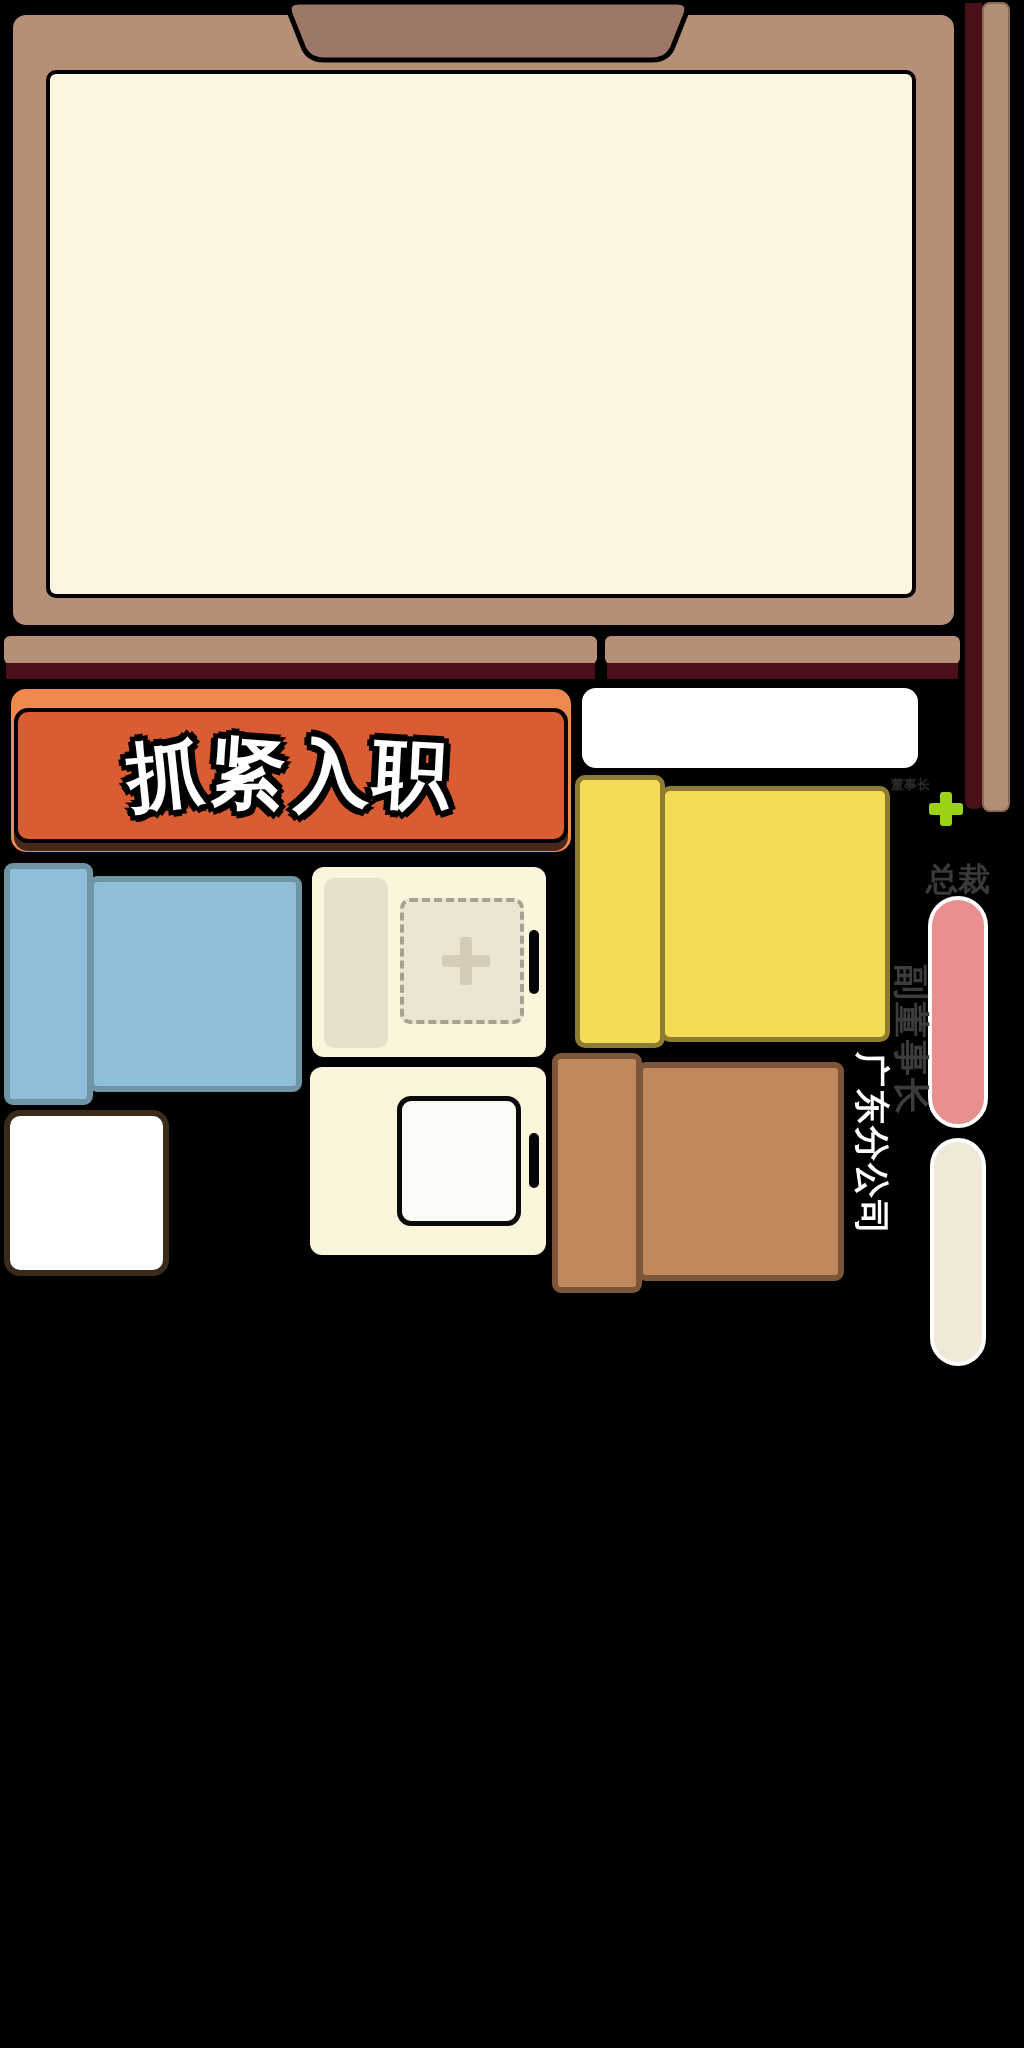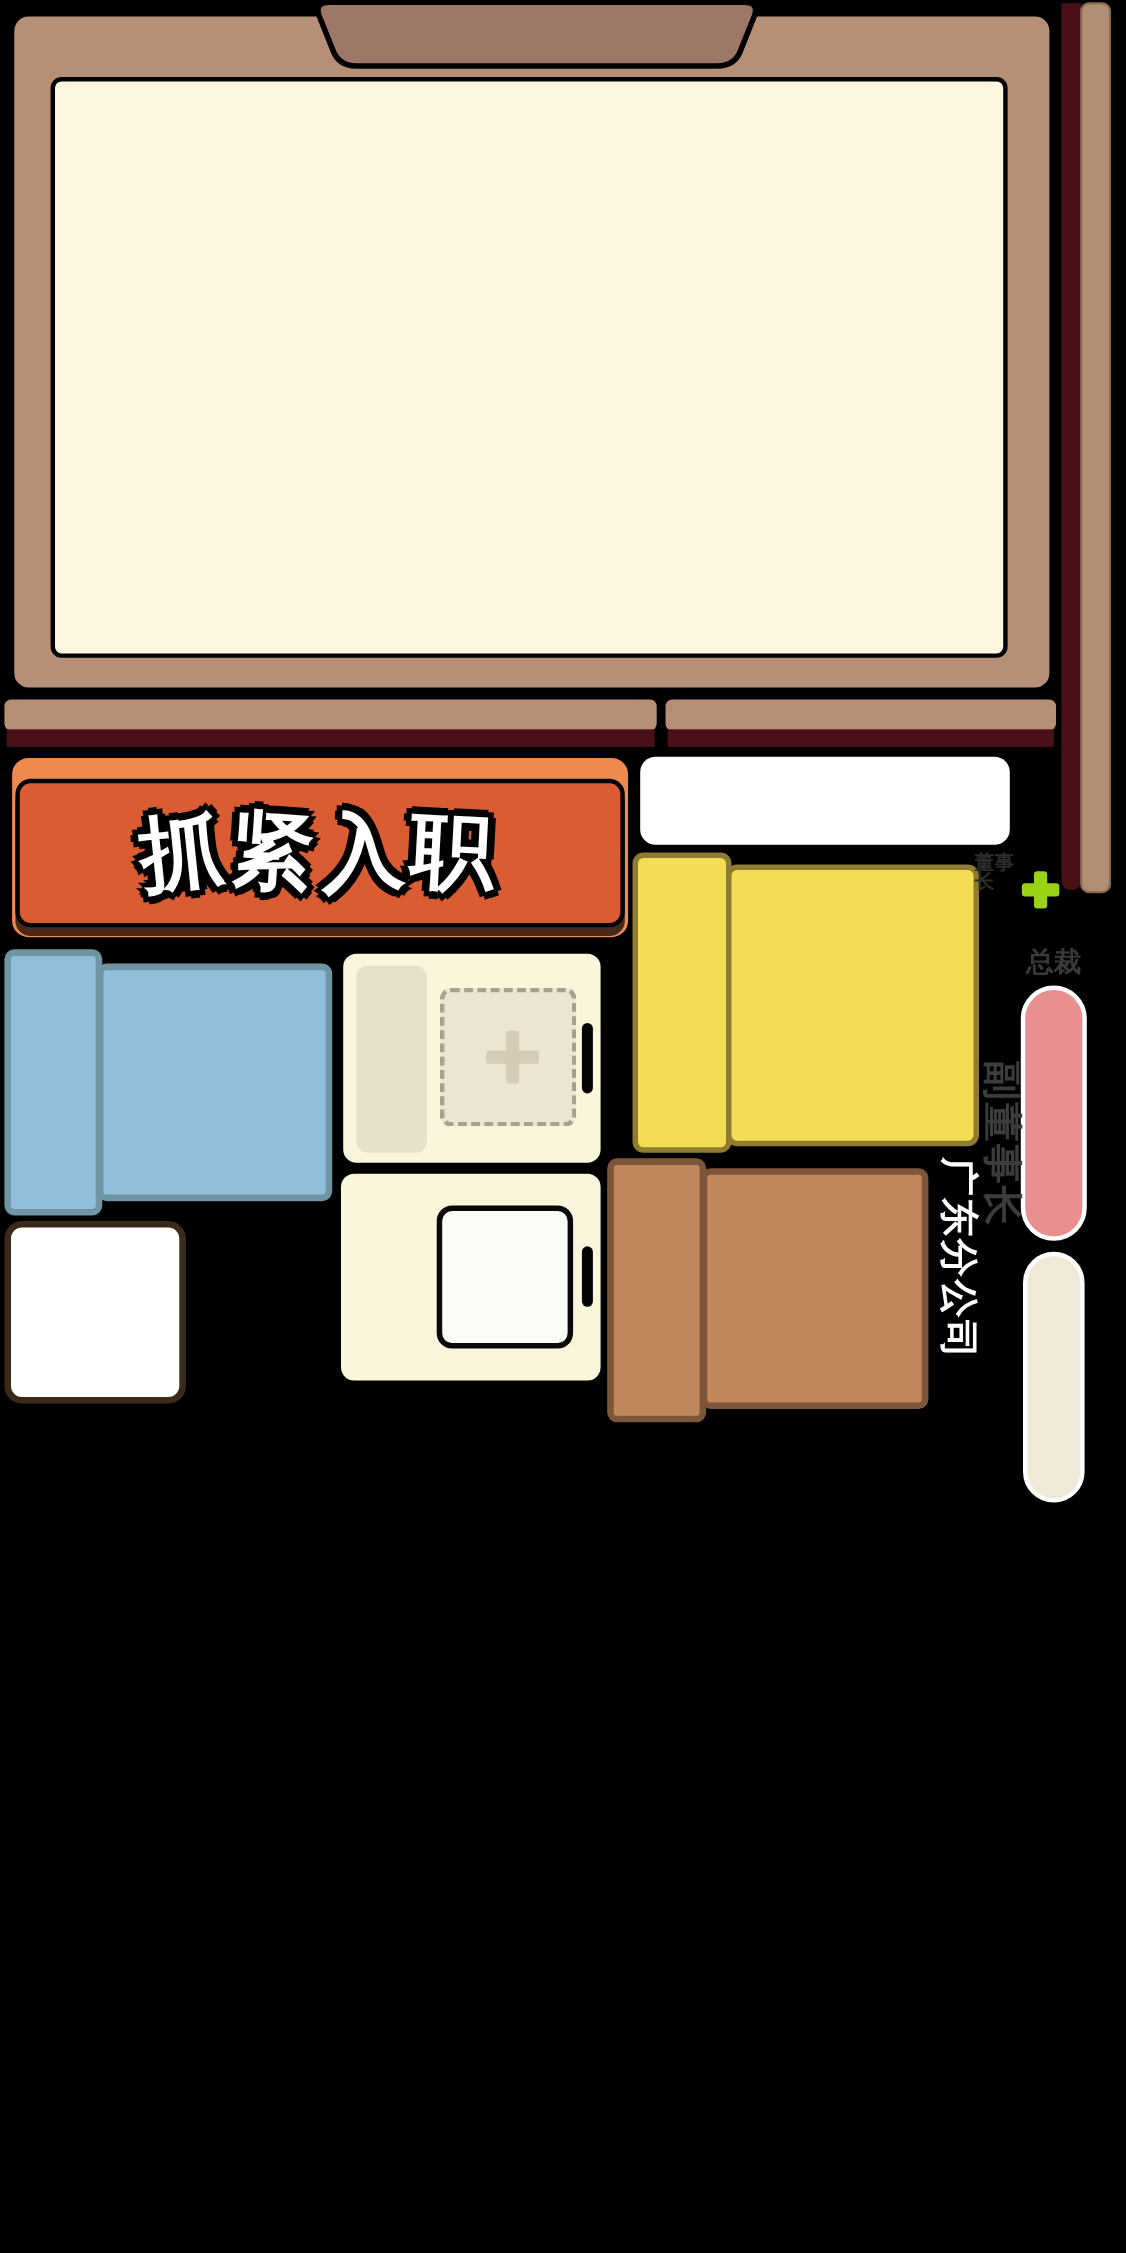--- a/index.html
+++ b/index.html
@@ -68,22 +68,22 @@
   
   .plusbar{position:absolute;border-radius:3px;}
   .slot-plus .v{left:56px;top:35px;width:12px;height:48px;background:#D4CCB4;}
   .slot-plus .h{left:38px;top:53px;width:48px;height:12px;background:#D4CCB4;}
   .green-plus{left:929px;top:792px;width:34px;height:34px;}
   .green-plus .v{left:11px;top:0;width:12px;height:34px;background:#9CD215;}
   .green-plus .h{left:0;top:11px;width:34px;height:12px;background:#9CD215;}
 
   
   .dim{color:#2D2D2D;}
-  .label-top-dim{left:886px;top:776px;width:44px;font-size:18px;line-height:17px;font-weight:bold;text-align:left;}
-  .label-ceo{left:920px;top:858px;width:76px;font-size:25px;font-weight:bold;color:#3A3A3A;text-align:center;white-space:nowrap;}
+  .label-top-dim{left:886px;top:776px;width:44px;font-size:13px;line-height:17px;font-weight:bold;text-align:right;}
+  .label-ceo{left:920px;top:858px;width:76px;font-size:32px;font-weight:bold;color:#3A3A3A;text-align:center;white-space:nowrap;}
   .vtext{writing-mode:vertical-rl;text-orientation:sideways;white-space:nowrap;font-weight:bold;}
   .label-vice{left:886px;top:964px;font-size:36px;color:#3C3C3C;letter-spacing:2px;}
   .label-branch{left:848px;top:1052px;font-size:35px;color:#FFFFFF;letter-spacing:2px;
                 text-shadow:0 0 2px rgba(0,0,0,.6);}
   .pill{border:4px solid #FFFFFF;}
   .pill-pink{left:928px;top:896px;width:60px;height:232px;background:#E98F8F;border-radius:30px;}
   .pill-cream{left:930px;top:1138px;width:56px;height:228px;background:#F0E9D8;border-radius:28px;}
 </style>
 </head>
 <body>

